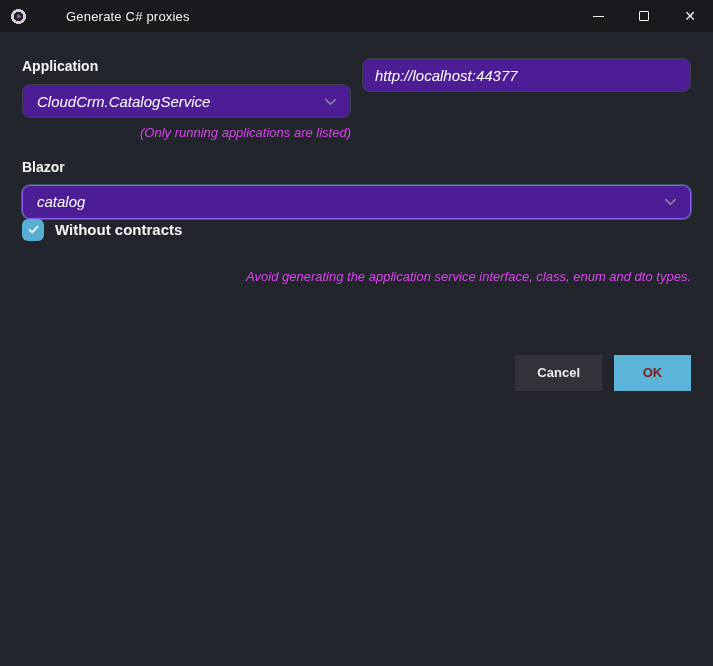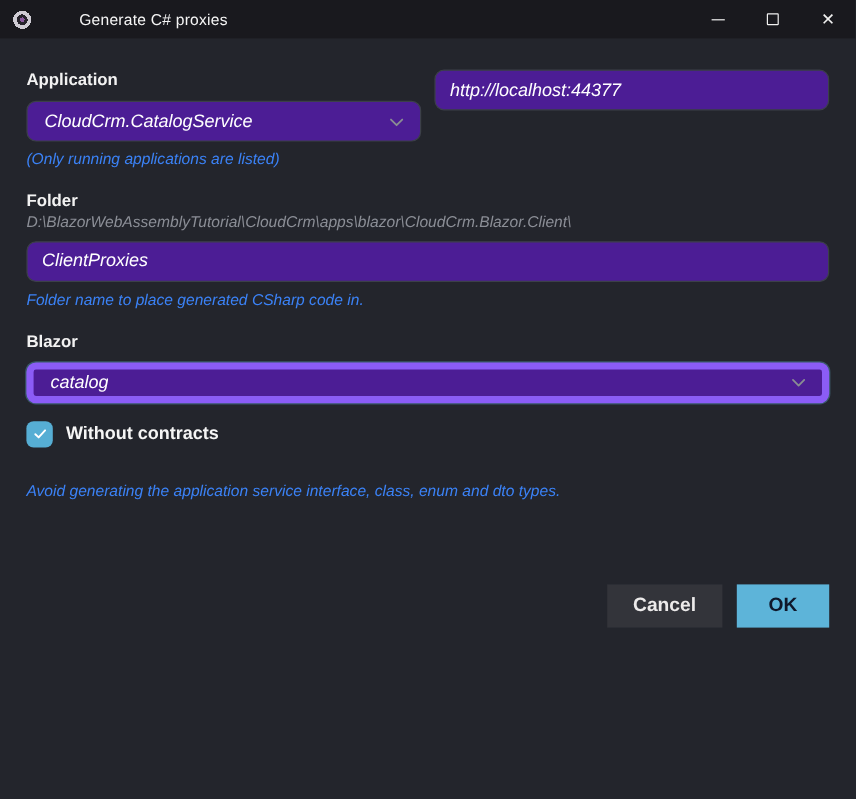--- a/index.html
+++ b/index.html
@@ -40,47 +40,47 @@
   .two-col { display:flex; gap:11px; }
   .two-col > .field { flex:1; min-width:0; }
 
   .control {
     height:34px; width:100%; background:#4c1d95; border:1px solid #3c4049;
     border-radius:8px; display:flex; align-items:center; padding:0 12px;
     font-size:15px; color:#ffffff; font-family:inherit;font-style:italic;
   }
   .select { cursor:pointer; justify-content:space-between; }
   .select .sel-value { white-space:nowrap; overflow:hidden; text-overflow:ellipsis; padding-left:2px; }
-  .select.focused { border:6px solid #8b5cf6; box-shadow:0 0 0 1px rgba(99,185,221,.35);gap:16px; }
+  .select.focused { border:1px solid #8b5cf6; box-shadow:0 0 0 1px rgba(99,185,221,.35);gap:16px; }
   input.control { outline:none; }
   .chev { flex:0 0 auto; margin-left:8px; display:flex; align-items:center; }
 
-  .hint { font-size:13px; font-style:italic; color:#3b82f6; margin-top:6px; line-height:1.45; }
+  .hint { font-size:13px; font-style:italic; color:#d946ef; margin-top:6px; line-height:1.45;text-align:right; }
   .path-hint { font-size:13px; font-style:italic; color:#8b8e96; margin:2px 0 9px 0; }
 
   .section { margin-top:16px; }
   .section-sm { margin-top:15px; }
 
   
-  .checkbox-row { display:flex; align-items:center; margin-top:15px; cursor:pointer; }
+  .checkbox-row { display:flex; align-items:center; cursor:pointer; }
   .checkbox {
     width:22px; height:22px; border-radius:6px; background:#56aed4;
     display:flex; align-items:center; justify-content:center; flex:0 0 auto;
   }
   .cb-label { font-size:15px; font-weight:700; color:#f5f5f5; margin-left:11px; }
   .cb-hint { margin-top:27px; }
 
   
   .footer { margin-top:68px; display:flex; justify-content:flex-end; gap:12px; padding-bottom:24px; }
   .btn {
     height:36px; border:none; border-radius:0; font-family:inherit;
-    font-size:16px; font-weight:700; cursor:pointer; padding:0 22px;
+    font-size:13px; font-weight:700; cursor:pointer; padding:0 22px;
   }
   .btn-cancel { background:#33343a; color:#eceaea; min-width:84px; }
-  .btn-ok { background:#5db4d9; color:#0f172a; min-width:77px; }
+  .btn-ok { background:#5db4d9; color:#7f1d1d; min-width:77px; }
 </style>
 </head>
 <body>
 
 <div class="window">
 
   <div class="titlebar">
     <span class="app-icon"></span>
     <span class="title">Generate C# proxies</span>
     <div class="win-controls">
@@ -110,26 +110,20 @@
           </span>
         </div>
         <div class="hint">(Only running applications are listed)</div>
       </div>
 
       <div class="field">
         <input class="control" type="text" value="http://localhost:44377" style="">
       </div>
     </div>
 
-    <div class="section">
-      <label class="field-label" style="margin-bottom:0">Folder</label>
-      <div class="path-hint">D:\BlazorWebAssemblyTutorial\CloudCrm\apps\blazor\CloudCrm.Blazor.Client\</div>
-      <input class="control" type="text" value="ClientProxies" style="">
-      <div class="hint">Folder name to place generated CSharp code in.</div>
-    </div>
 
     <div class="section">
       <label class="field-label">Blazor</label>
       <div class="control select focused">
         <span class="sel-value">catalog</span>
         <span class="chev">
           <svg width="15" height="15" viewBox="0 0 16 16">
               <path d="M3 6l5 5 5-5" stroke="#8a8d93" stroke-width="1.6" fill="none" stroke-linecap="round" stroke-linejoin="round"></path>
             </svg>
         </span>

